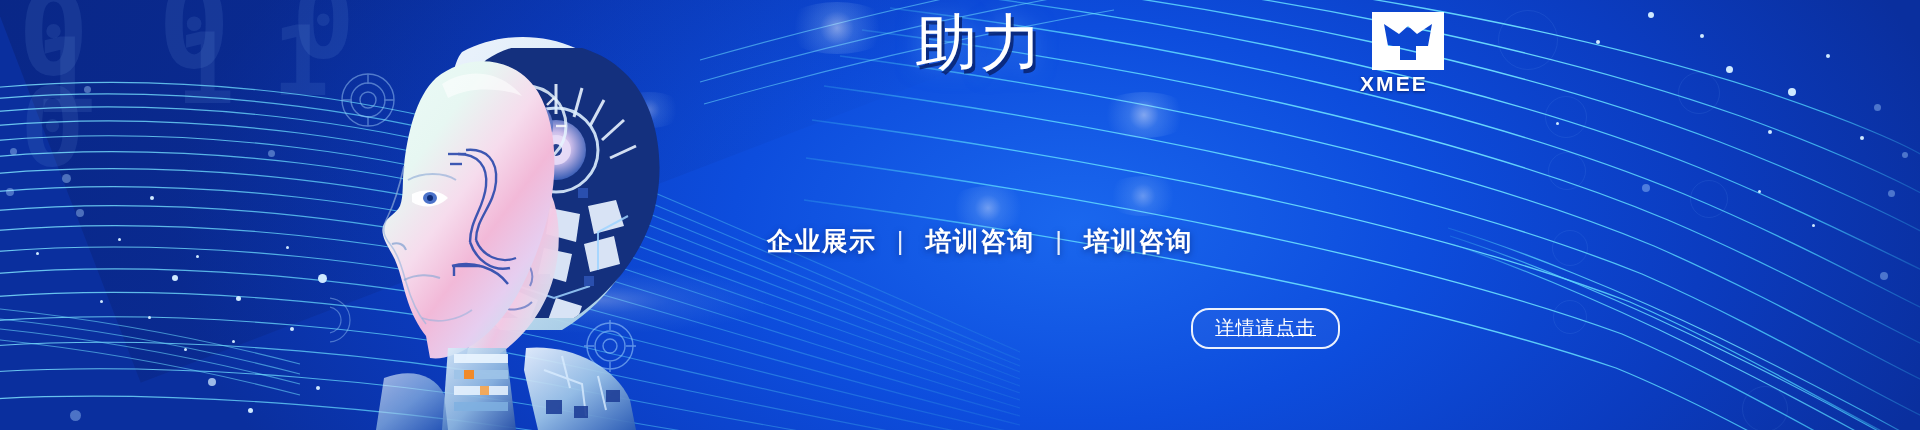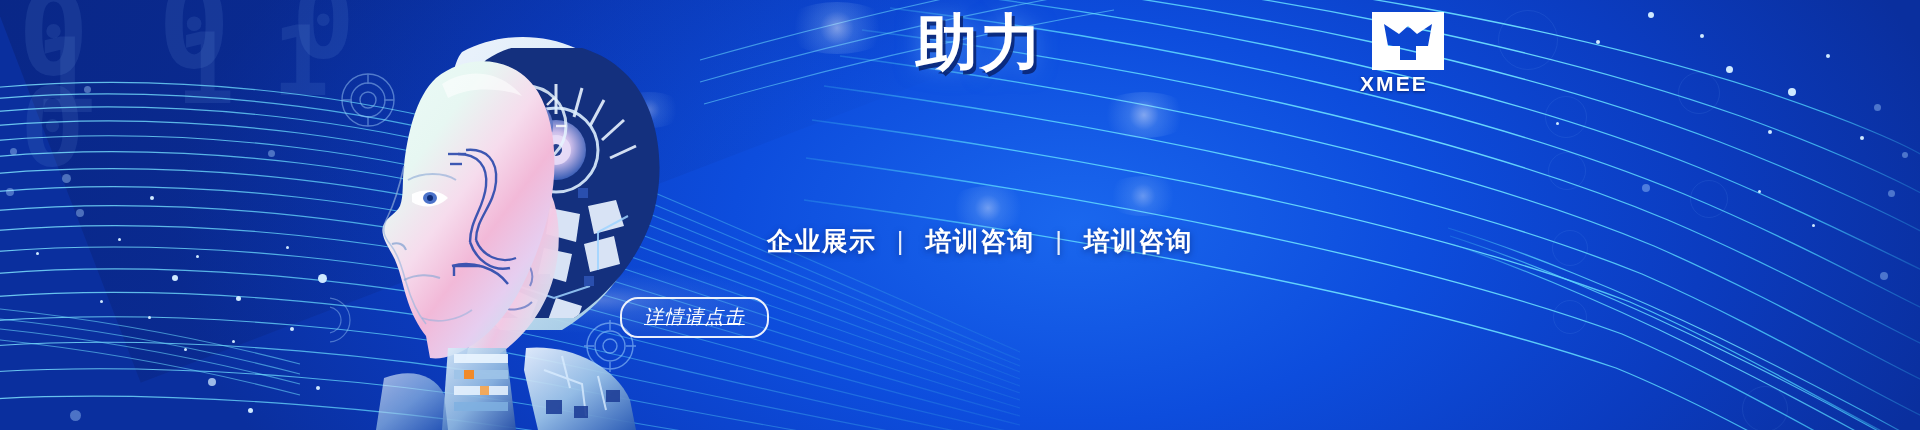--- a/index.html
+++ b/index.html
@@ -89,21 +89,21 @@
     position: absolute;
     left: 620px;
     top: 0;
     width: 720px;
     height: 430px;
     text-align: center;
   }
 
   .headline {
     font-family: "Liberation Sans", "DejaVu Sans", sans-serif;
-    font-weight: 700;
+    font-weight: 400;
     color: #ffffff;
     letter-spacing: 0.04em;
     line-height: 1.0;
     white-space: nowrap;
     text-shadow:
        3px 4px 0 rgba(8,34,110,0.85),
        0 0 22px rgba(120,190,255,0.55);
   }
   .h-line1 {
     position: absolute;
@@ -139,24 +139,23 @@
     margin: 0 12px;
     font-weight: 400;
     color: rgba(255,255,255,0.9);
   }
   .sub1 { top: 224px; }
   .sub2 { top: 260px; }
 
   .cta-row {
     position: absolute;
     left: 0; right: 0;
-    top: 297px;
+    top: 308px;
     display: flex;
-    justify-content: flex-start;
-    font-style: italic;
+    justify-content: flex-end;
   }
   .cta {
     display: inline-block;
     border: 2px solid rgba(255,255,255,0.92);
     border-radius: 18px;
     padding: 5px 22px 6px;
     color: #ffffff;
     font-size: 19px;
     font-weight: 400;
     letter-spacing: 0.06em;

